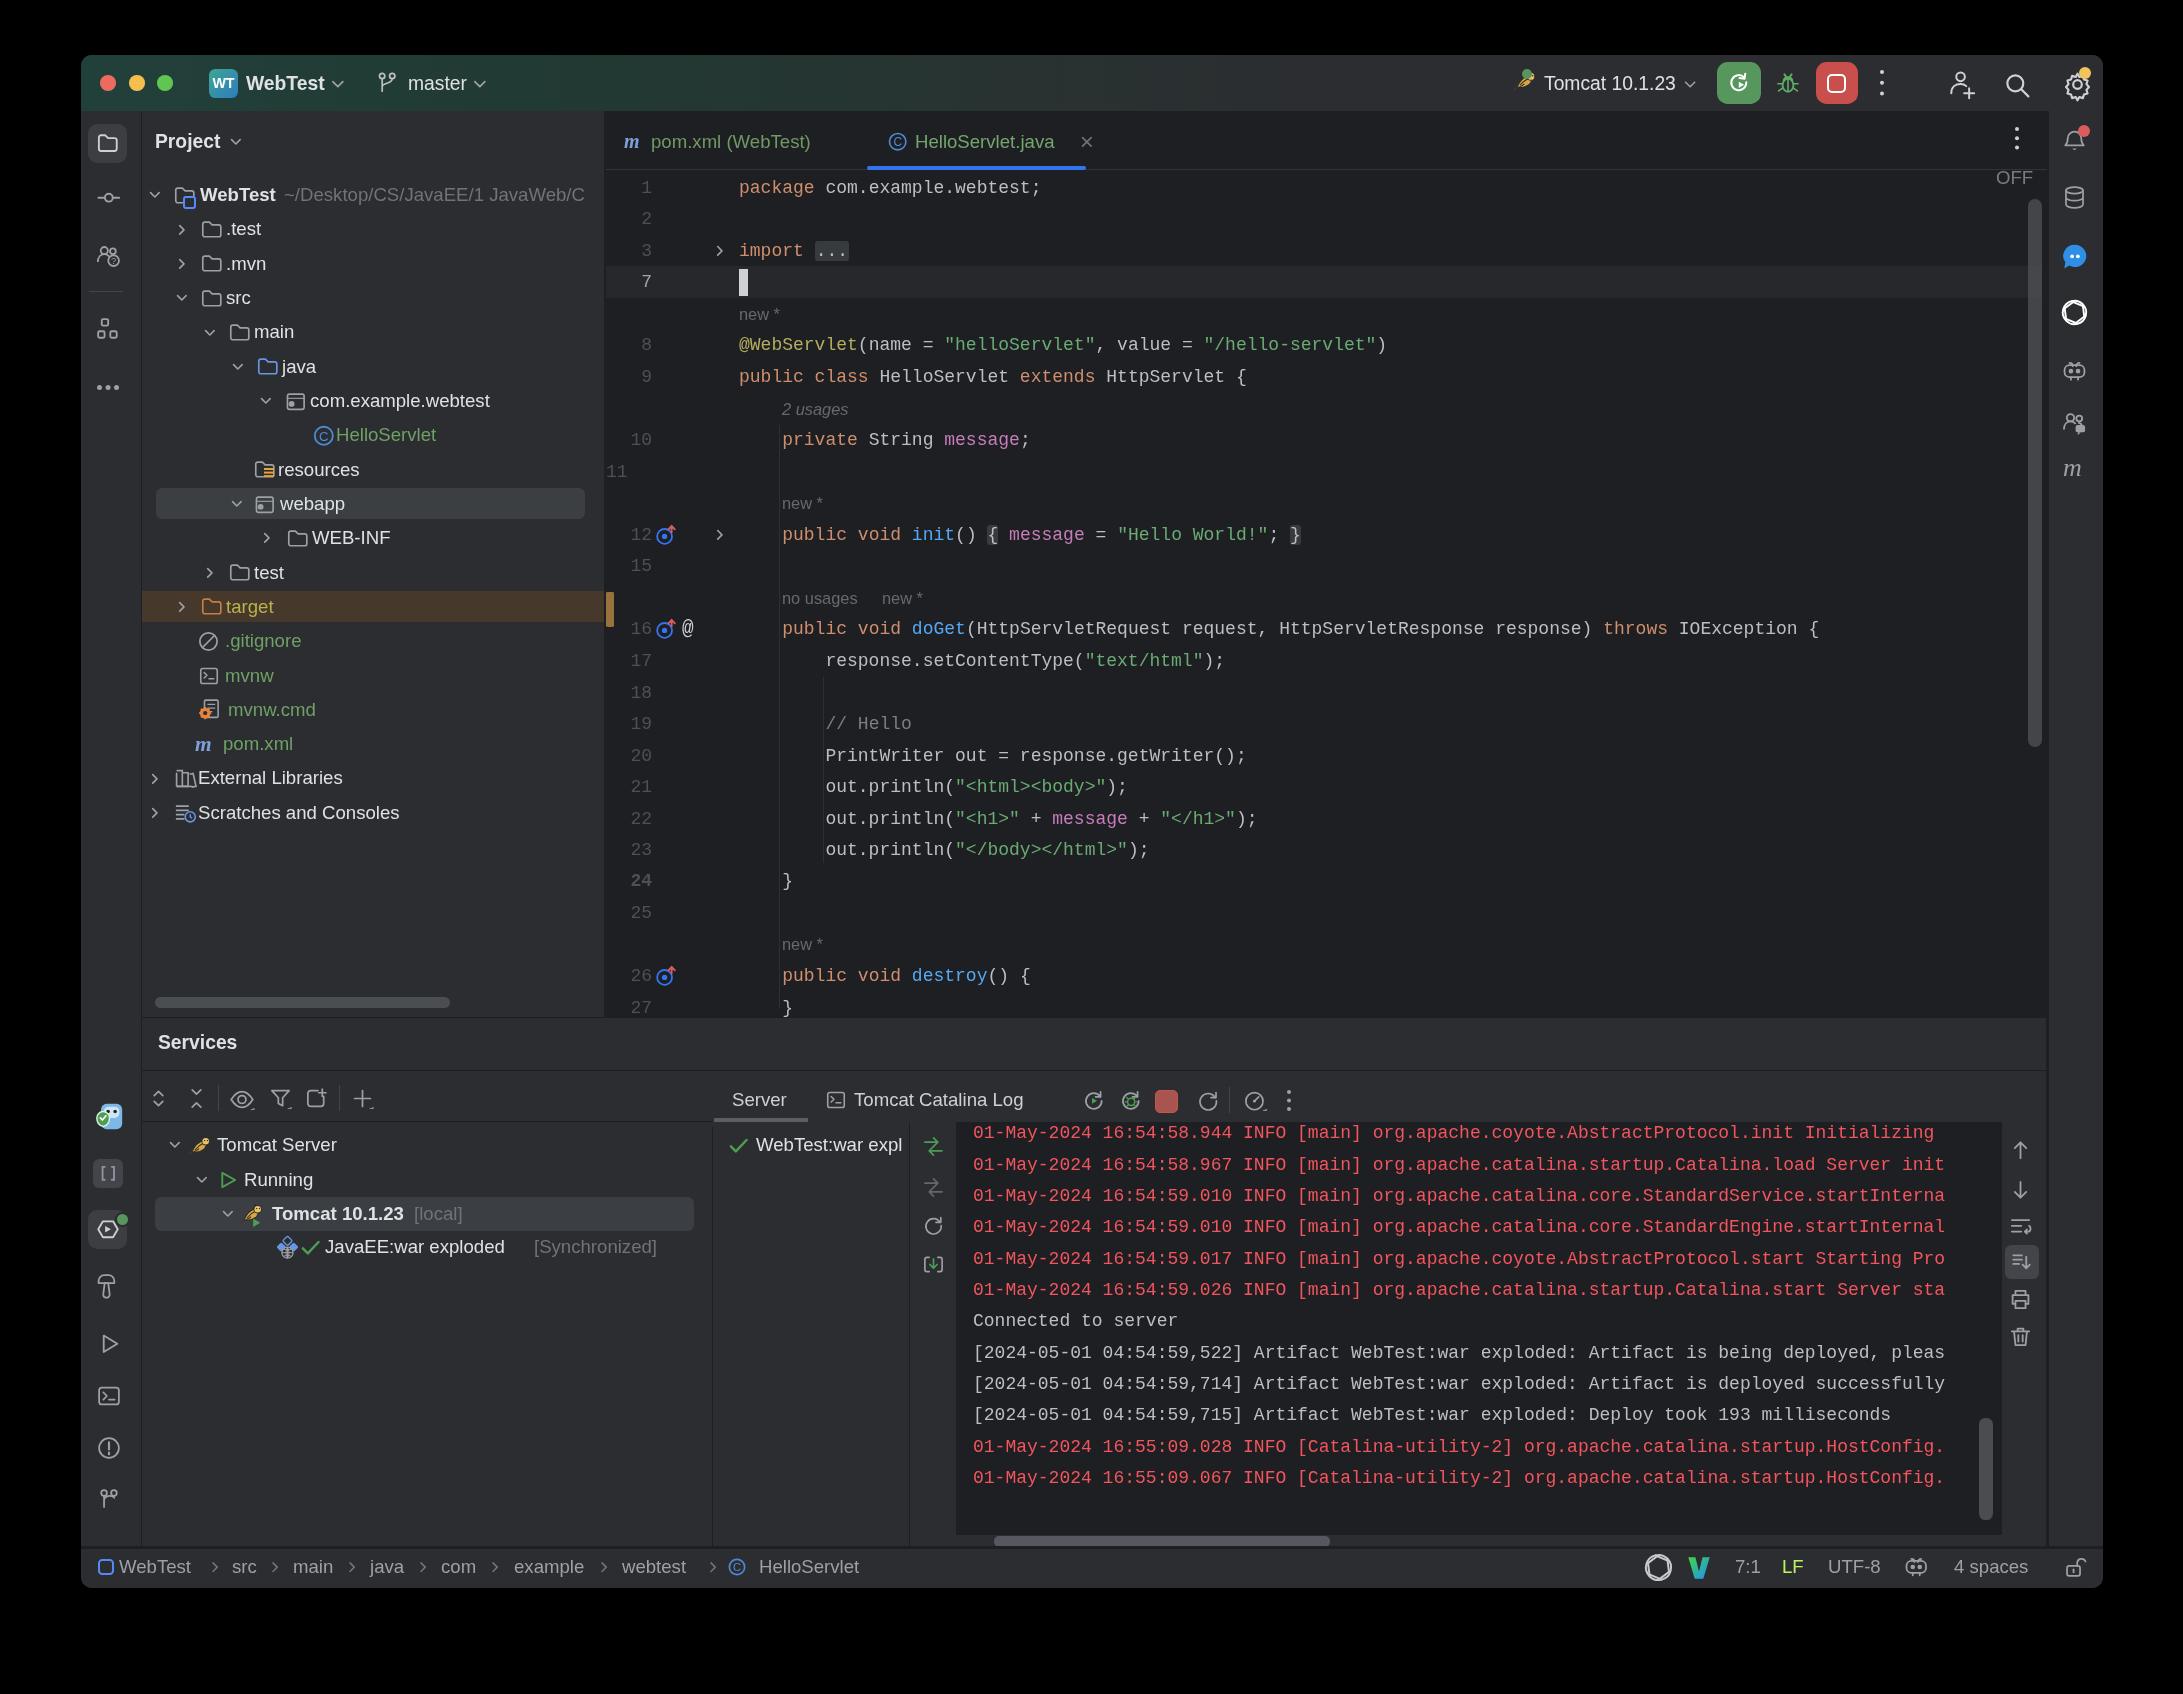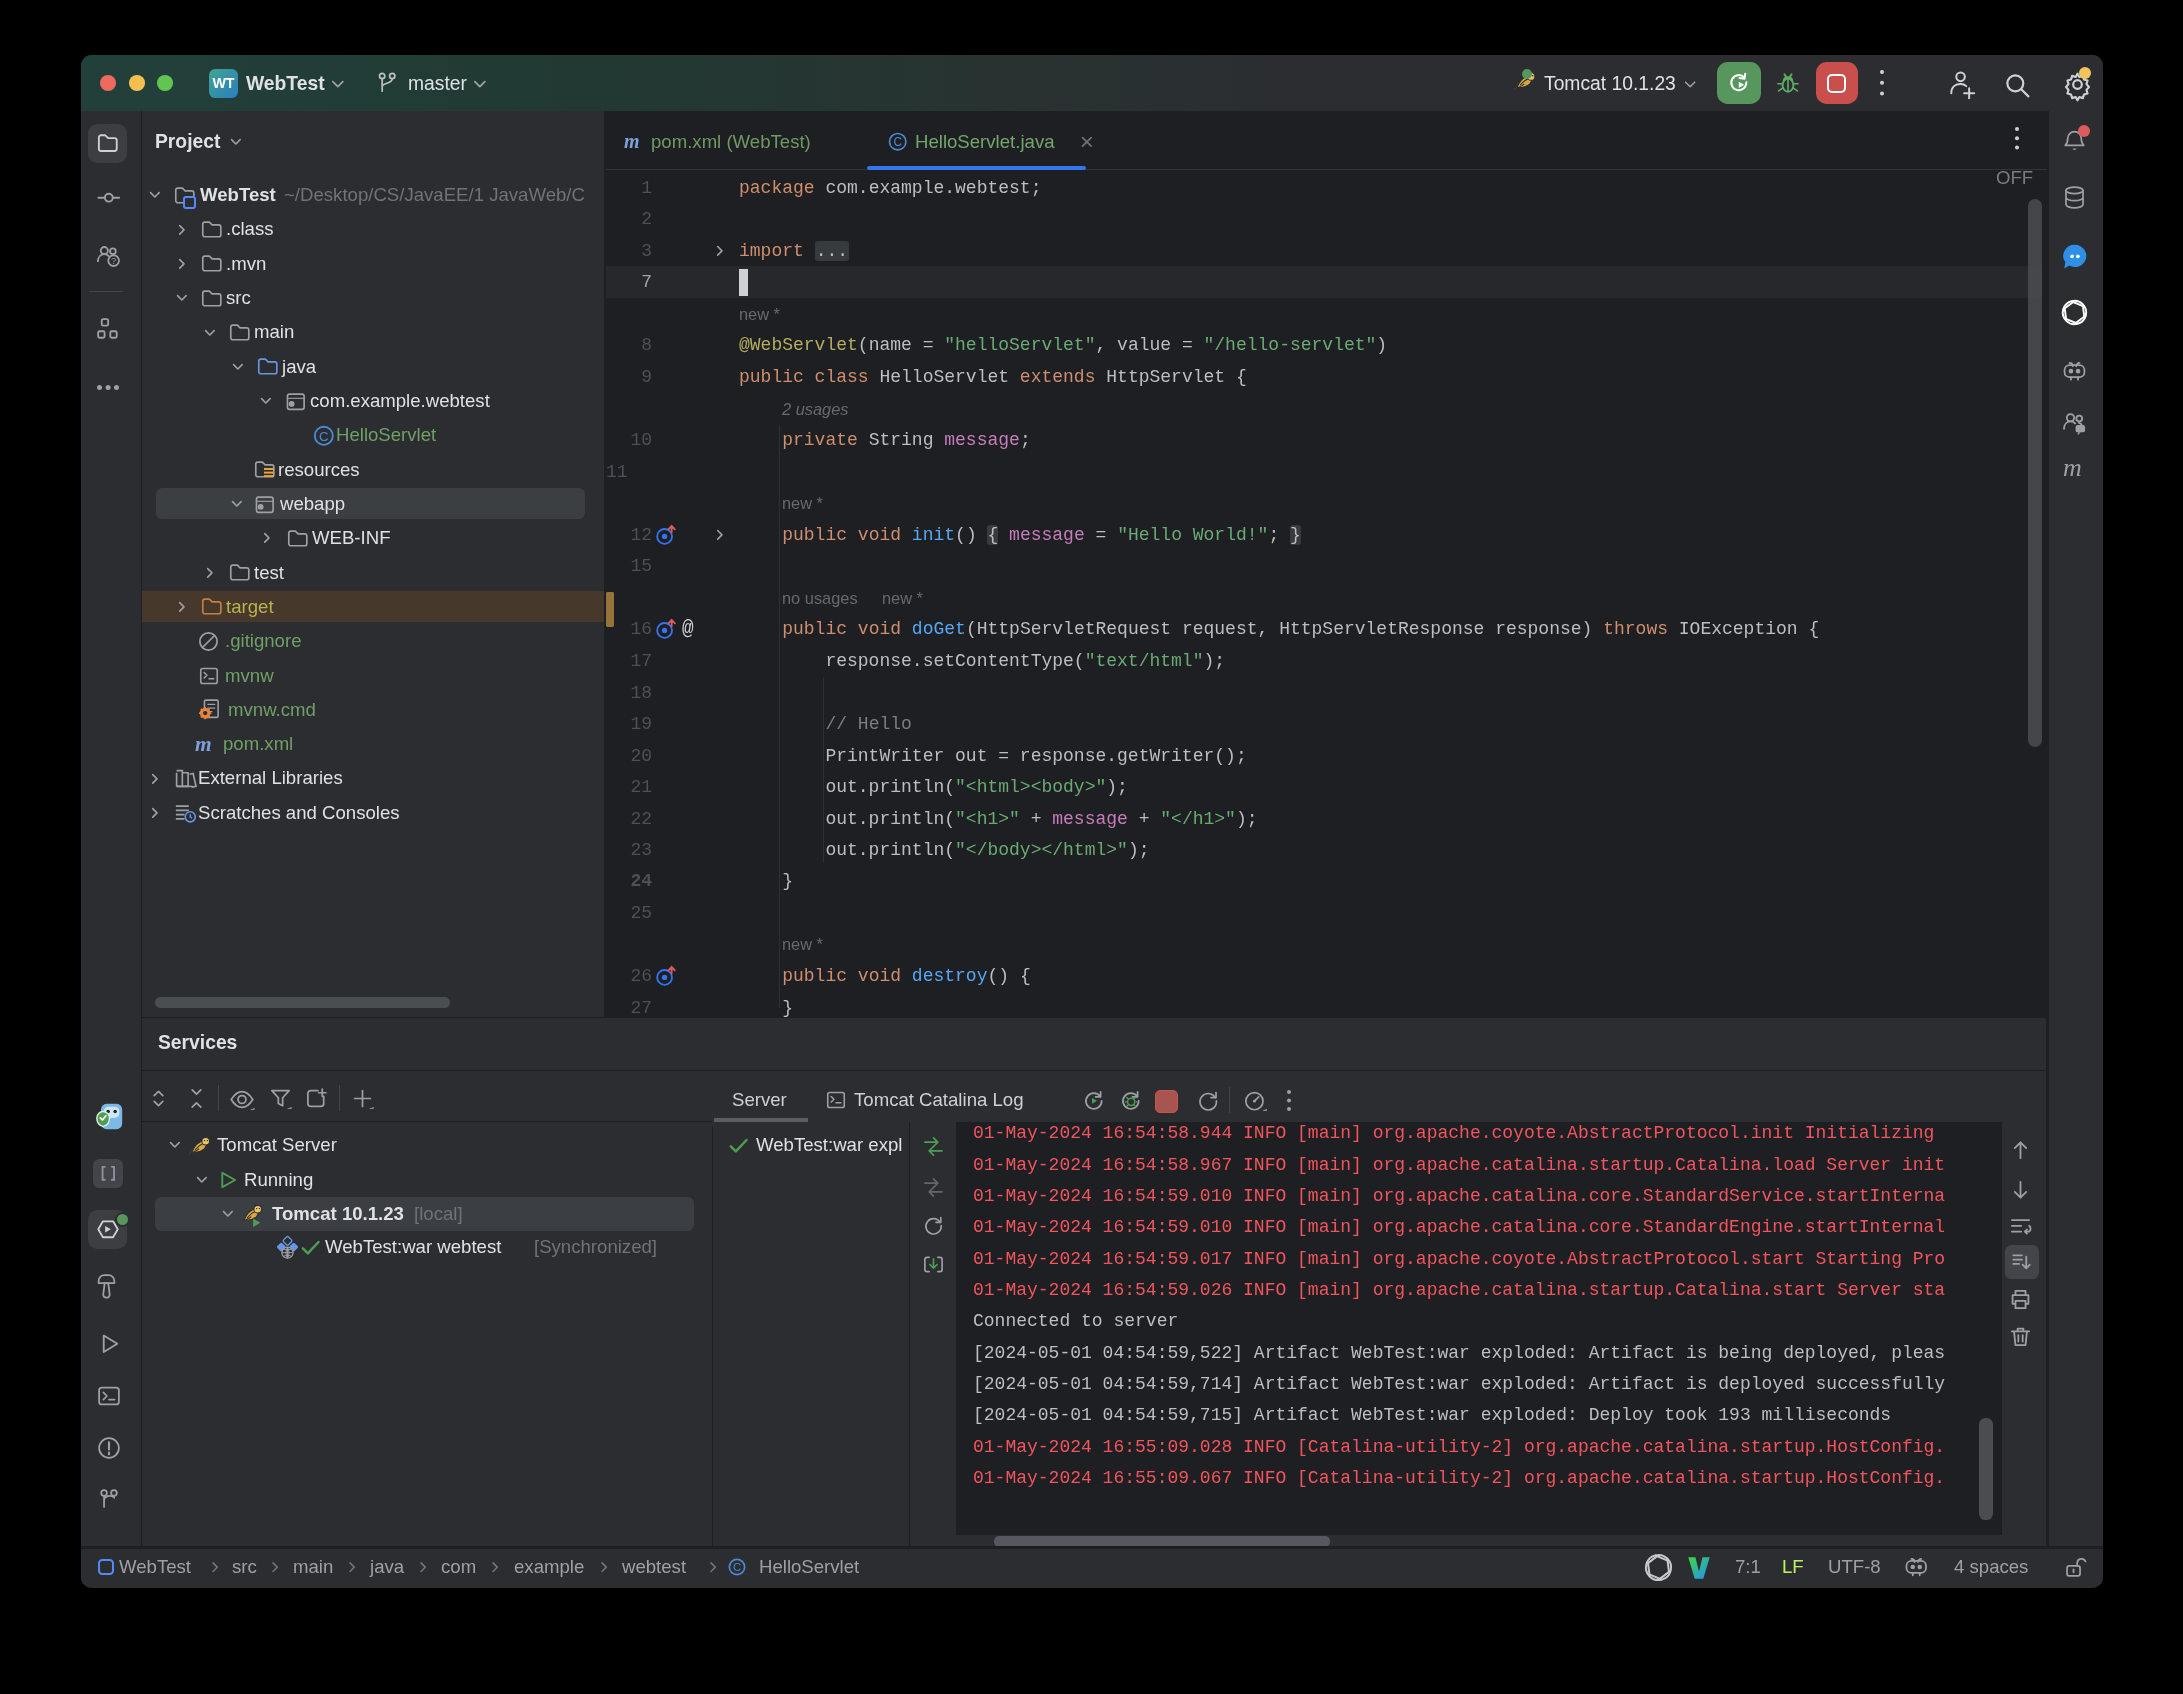--- a/index.html
+++ b/index.html
@@ -170,21 +170,21 @@
           </svg>
     <div class="abs" style="left:102px;top:141px;width:9.3px;height:9.3px;border:2.1px solid #548af7;border-radius:2.9px;background:#2b2d30;"></div>
     <div class="t" style="left:119px;top:140px;color:#dfe1e5;font-weight:bold;font-size:18.6px;">WebTest</div>
     <div class="t" style="left:203px;top:140px;color:#6f737a;font-size:18.6px;">~/Desktop/CS/JavaEE/1 JavaWeb/C</div>
     <svg class="ic" style="left:93px;top:167px;" width="15.7" height="15.7" viewBox="0 0 22 22">
             <path d="M8 5 l6 6 -6 6" fill="none" stroke="#9da0a6" stroke-width="2.3" stroke-linecap="round" stroke-linejoin="round"></path>
           </svg>
     <svg class="ic" style="left:119px;top:163px;" width="23.6" height="23.6" viewBox="0 0 34 34" fill="none" stroke="#9da0a6" stroke-width="2.4">
             <path d="M4 9 a3 3 0 0 1 3-3 h6.5 l4 4 h9.5 a3 3 0 0 1 3 3 v11 a3 3 0 0 1-3 3 h-20 a3 3 0 0 1-3-3 z" stroke-linejoin="round"></path>
           </svg>
-    <div class="t" style="left:145px;top:174px;color:#dfe1e5;font-size:18.6px;">.class</div>
+    <div class="t" style="left:145px;top:174px;color:#dfe1e5;font-size:18.6px;">.test</div>
     <svg class="ic" style="left:93px;top:201px;" width="15.7" height="15.7" viewBox="0 0 22 22">
             <path d="M8 5 l6 6 -6 6" fill="none" stroke="#9da0a6" stroke-width="2.3" stroke-linecap="round" stroke-linejoin="round"></path>
           </svg>
     <svg class="ic" style="left:119px;top:197px;" width="23.6" height="23.6" viewBox="0 0 34 34" fill="none" stroke="#9da0a6" stroke-width="2.4">
             <path d="M4 9 a3 3 0 0 1 3-3 h6.5 l4 4 h9.5 a3 3 0 0 1 3 3 v11 a3 3 0 0 1-3 3 h-20 a3 3 0 0 1-3-3 z" stroke-linejoin="round"></path>
           </svg>
     <div class="t" style="left:145px;top:209px;color:#dfe1e5;font-size:18.6px;">.mvn</div>
     <svg class="ic" style="left:93px;top:235px;" width="15.7" height="15.7" viewBox="0 0 22 22">
             <path d="M5 8 l6 6 6-6" fill="none" stroke="#9da0a6" stroke-width="2.3" stroke-linecap="round" stroke-linejoin="round"></path>
           </svg>
@@ -458,21 +458,21 @@
     <svg class="ic" style="left:194px;top:1181px;" width="23.6" height="23.6" viewBox="0 0 34 34">
             <rect x="13" y="2" width="10" height="10" rx="2" transform="rotate(45 18 7)" fill="none" stroke="#6796e5" stroke-width="2"></rect>
             <rect x="4" y="11" width="10" height="10" rx="2" transform="rotate(45 9 16)" fill="#6796e5"></rect>
             <rect x="22" y="11" width="10" height="10" rx="2" transform="rotate(45 27 16)" fill="#6796e5"></rect>
             <circle cx="18" cy="24" r="8" fill="#2b2d30" stroke="#9da0a6" stroke-width="1.8"></circle>
             <path d="M10 24 h16 M18 16 v16 M12.5 19 a14 14 0 0 0 11 0 M12.5 29 a14 14 0 0 1 11 0 M18 16 a11 14 0 0 0 0 16 M18 16 a11 14 0 0 1 0 16" stroke="#9da0a6" stroke-width="1.4" fill="none"></path>
           </svg>
     <svg class="ic" style="left:219px;top:1182px;" width="21.4" height="21.4" viewBox="0 0 30 30">
             <path d="M4 16 l7 7 L26 7" fill="none" stroke="#4d9e54" stroke-width="3.4" stroke-linecap="round" stroke-linejoin="round"></path>
           </svg>
-    <div class="t" style="left:244px;top:1192px;color:#dfe1e5;">WebTest:war webtest</div>
+    <div class="t" style="left:244px;top:1192px;color:#dfe1e5;">JavaEE:war exploded</div>
     <div class="t" style="left:453px;top:1192px;color:#6f737a;">[Synchronized]</div>
     <div class="abs" style="left:631px;top:1072px;width:1.4px;height:420px;background:#1e1f22;"></div>
     <div class="t" style="left:651px;top:1045px;color:#ced0d6;">Server</div>
     <svg class="ic" style="left:744px;top:1034px;" width="22" height="22" viewBox="0 0 32 32" fill="none" stroke="#9da0a6" stroke-width="2.3">
             <rect x="4" y="5" width="24" height="22" rx="3"></rect>
             <path d="M9 11 l4 4 -4 4 M16 20 h7" stroke-linecap="round" stroke-linejoin="round"></path>
           </svg>
     <div class="t" style="left:773px;top:1045px;color:#ced0d6;">Tomcat Catalina Log</div>
     <div class="abs" style="left:633px;top:1063px;width:94px;height:3.6px;background:#5a5d63;"></div>
     <svg class="ic" style="left:1001px;top:1034px;" width="23.6" height="23.6" viewBox="0 0 33 33">

